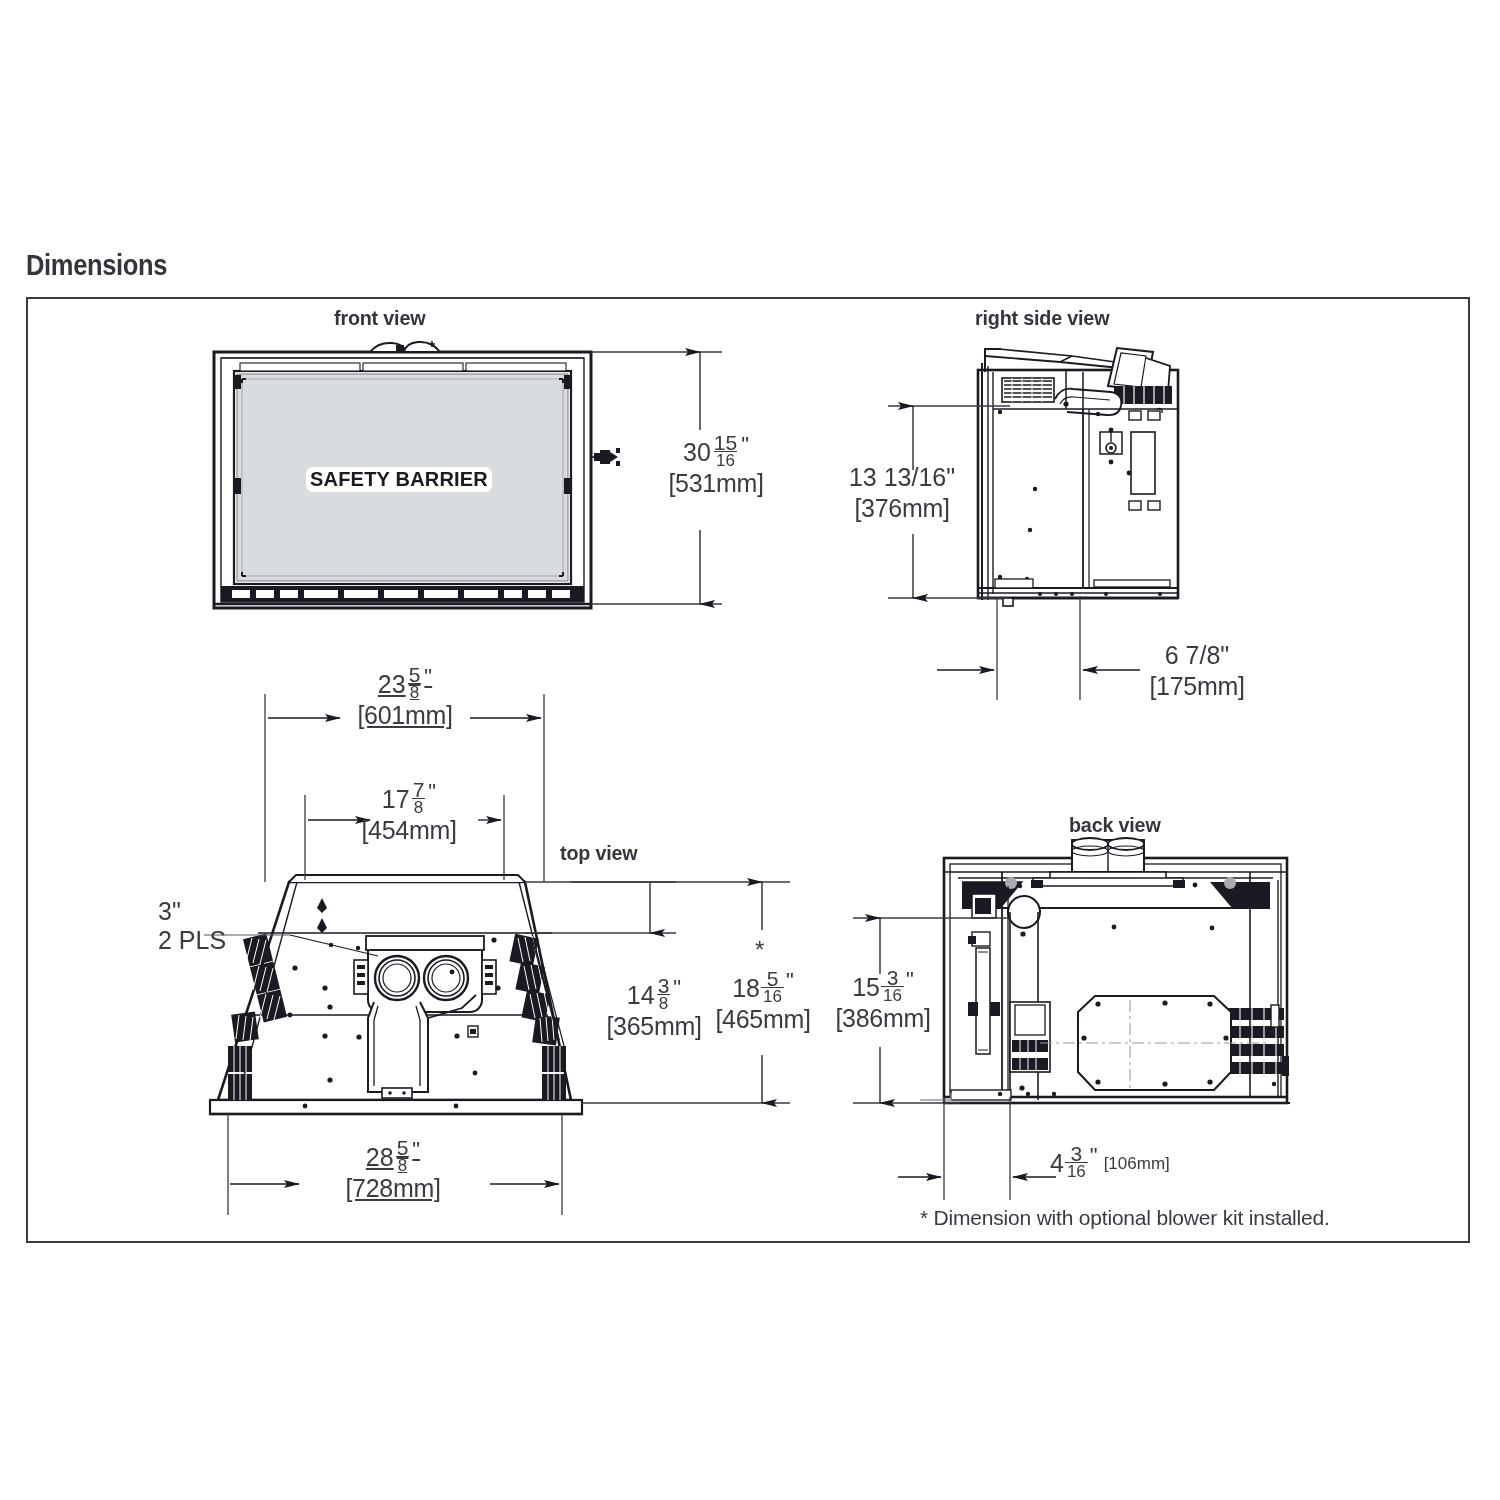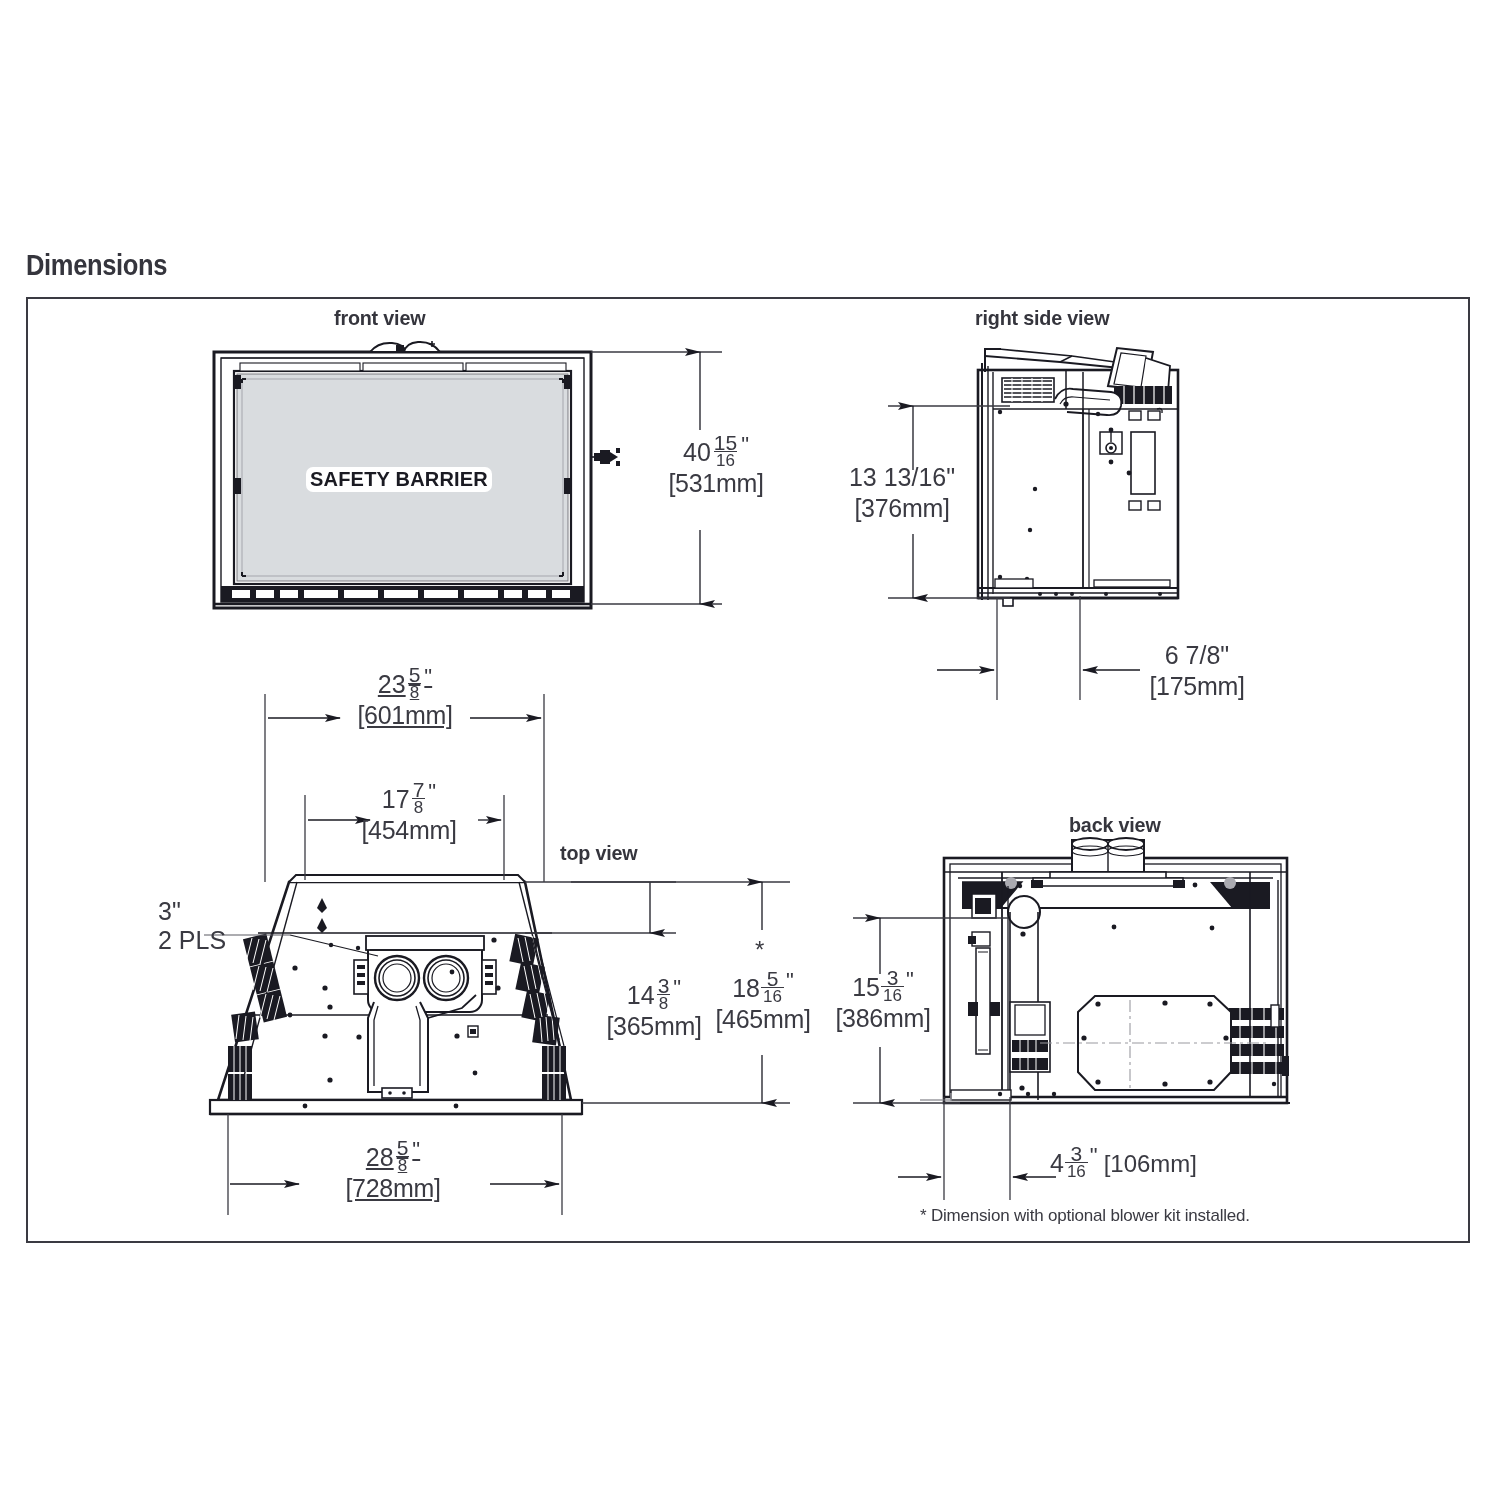--- a/index.html
+++ b/index.html
@@ -42,21 +42,21 @@
     display:inline-flex;flex-direction:column;align-items:center;
     margin:0 1px;vertical-align:middle;position:relative;top:0px;
   }
   .dim .frac .num{font-size:21px;line-height:16px;padding:0 2px;}
   .dim .frac .den{font-size:17px;line-height:18px;padding:0 2px;border-top:1.6px solid #3a3a42;}
   .dim .inchmark{font-size:22px;align-self:flex-start;margin-left:1px;line-height:16px;}
   .dim .mm{font-size:25px;text-align:center;margin-top:3px;letter-spacing:-0.3px;}
   .dim.center .row1,.dim.center .mm{justify-content:center;text-align:center;}
 
   .note{
-    position:absolute;white-space:nowrap;font-size:17px;color:#3a3a42;
+    position:absolute;white-space:nowrap;font-size:21px;color:#3a3a42;
     letter-spacing:-0.2px;
   }
   .plain{
     position:absolute;white-space:nowrap;font-size:25px;color:#3a3a42;
   }
   .asterisk{position:absolute;font-size:24px;color:#3a3a42;}
 
   
   svg.layer{position:absolute;left:0;top:0;width:1500px;height:1500px;overflow:visible;pointer-events:none;}
 
@@ -554,21 +554,21 @@
 
   <div class="view-label" style="left:334px;top:306px;">front view</div>
   <div class="view-label" style="left:975px;top:306px;">right side view</div>
   <div class="view-label" style="left:560px;top:841px;">top view</div>
   <div class="view-label" style="left:1069px;top:813px;">back view</div>
 
   <div class="barrier-label" style="left:306px;top:467px;">SAFETY BARRIER</div>
 
   <div class="dim center" style="left:664px;top:437px;width:104px;">
     <div class="row1">
-      <span class="whole">40</span>
+      <span class="whole">30</span>
       <span class="frac">
         <span class="num">15</span>
         <span class="den">16</span>
       </span>
       <span class="inchmark">"</span>
     </div>
     <div class="mm">[531mm]</div>
   </div>
 
   <div class="dim center" style="left:832px;top:462px;width:140px;">
@@ -660,21 +660,21 @@
   </div>
 
   <div class="dim" style="left:1050px;top:1148px;">
     <div class="row1" style="justify-content:flex-start;">
       <span class="whole">4</span>
       <span class="frac">
         <span class="num">3</span>
         <span class="den">16</span>
       </span>
       <span class="inchmark">"</span>
-      <span style="margin-left:6px;font-size:24px;">[106mm]</span>
+      <span style="margin-left:6px;font-size:17px;">[106mm]</span>
     </div>
   </div>
 
   <div class="plain" style="left:158px;top:897px;">3"</div>
   <div class="plain" style="left:158px;top:926px;text-align:right;">2 PLS</div>
 
   <div class="note" style="left:920px;top:1206px;">* Dimension with optional blower kit installed.</div>
 
 </div>
 

